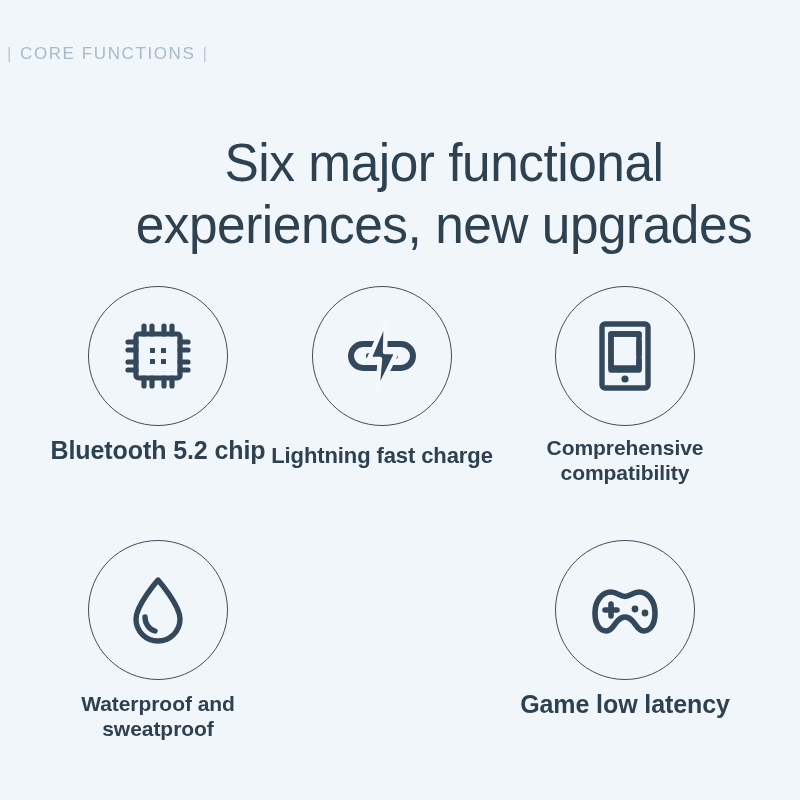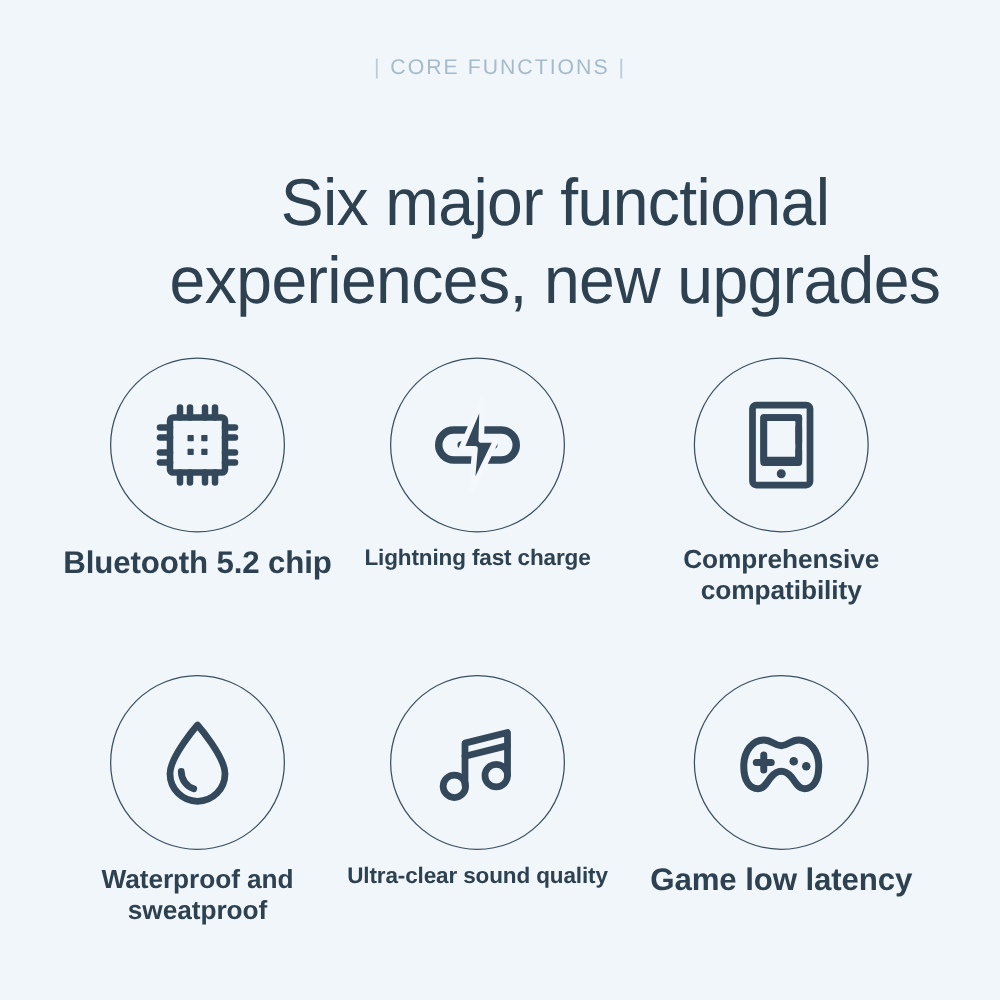--- a/index.html
+++ b/index.html
@@ -22,21 +22,20 @@
     height: 800px;
     background: #f1f6fb;
   }
 
   
   .eyebrow {
     position: absolute;
     top: 44px;
     left: 0;
     width: 800px;
-    text-align: center;
     font-size: 17px;
     letter-spacing: 1.6px;
     color: #a6bbc9;
     font-family: "Liberation Sans", sans-serif;
     font-weight: 400;
     white-space: nowrap;
   }
   .eyebrow .bar {
     color: #b9cbd6;
     padding: 0 7px;
@@ -115,21 +114,21 @@
     left: 0;
     width: 266px;
     top: 160px;
     color: #2d4150;
     font-family: "Liberation Sans Narrow", "Liberation Sans", sans-serif;
     font-weight: bold;
     line-height: 1.18;
     white-space: pre-line;
   }
   .label.sz-lg  { font-size: 25px; letter-spacing: -0.1px; }
-  .label.sz-md  { font-size: 18px; letter-spacing: -0.1px; }
+  .label.sz-md  { font-size: 22px; letter-spacing: -0.1px; margin-top: 7px; }
   .label.sz-sm  { font-size: 21px; letter-spacing: -0.05px; }
 
   .label.two-line { top: 153px; margin-top: 9px; }
 </style>
 </head>
 <body>
 
 <div class="page">
 
   <div class="eyebrow">
@@ -214,33 +213,20 @@
             <svg width="76" height="76" viewBox="0 0 76 76" fill="none" stroke="#33485a" stroke-width="5.4" stroke-linecap="round" stroke-linejoin="round">
               <path d="M38 8C38 8 16 33 16 47a22 22 0 0 0 44 0C60 33 38 8 38 8z"></path>
               <path d="M25 45c0 7 4.5 12.5 10 14"></path>
             </svg>
           </span>
         </div>
         <div class="label sz-sm two-line">Waterproof and
 sweatproof</div>
       </div>
 
-      <div class="cell cell-1">
-        <div class="circle">
-          <span>
-            <svg width="76" height="76" viewBox="0 0 76 76" fill="none" stroke="#33485a" stroke-width="5.4" stroke-linecap="round" stroke-linejoin="round">
-              <path d="M28 56V22.5L62 14v34"></path>
-              <path d="M28 33l34-8.5"></path>
-              <circle cx="19.5" cy="57" r="9"></circle>
-              <circle cx="53" cy="48.5" r="9"></circle>
-            </svg>
-          </span>
-        </div>
-        <div class="label sz-md">Ultra-clear sound quality</div>
-      </div>
 
       <div class="cell cell-2">
         <div class="circle">
           <span>
             <svg width="84" height="84" viewBox="0 0 84 84" fill="none" stroke="#33485a" stroke-width="5.6" stroke-linecap="round" stroke-linejoin="round">
               <path d="M28 24c-9 0-16 9-16 21s5 18 11.5 18c5 0 7-5.5 10.5-9.5 2.6-3 5-4.5 8-4.5s5.4 1.5 8 4.5C53.5 57.5 55.5 63 60.5 63 67 63 72 57 72 45s-7-21-16-21c-6.5 0-8.5 4.5-14 4.5S34.5 24 28 24z"></path>
               <path d="M28 36v12M22 42h12"></path>
               <circle cx="52" cy="41" r="3.4" fill="#33485a" stroke="none"></circle>
               <circle cx="62" cy="45" r="3.4" fill="#33485a" stroke="none"></circle>
             </svg>

